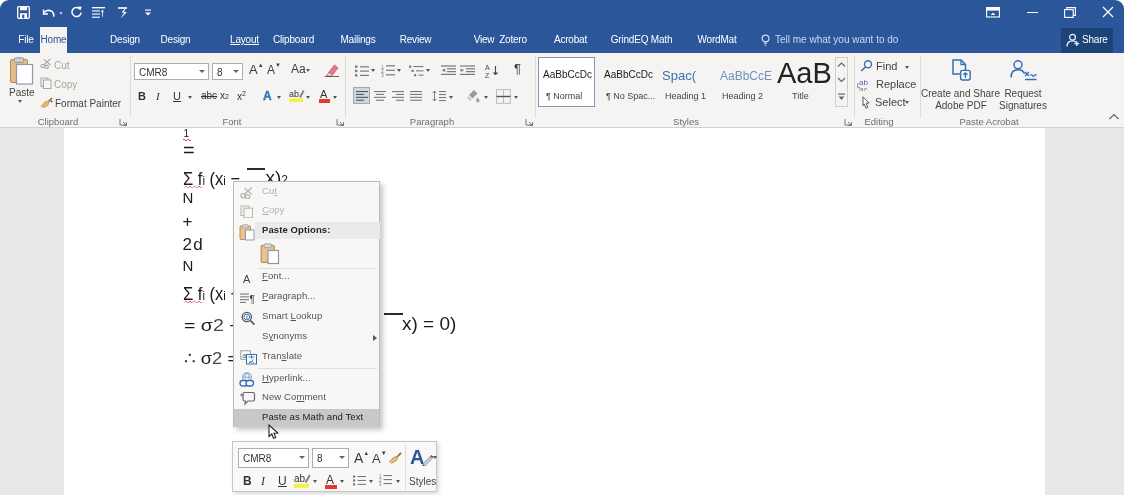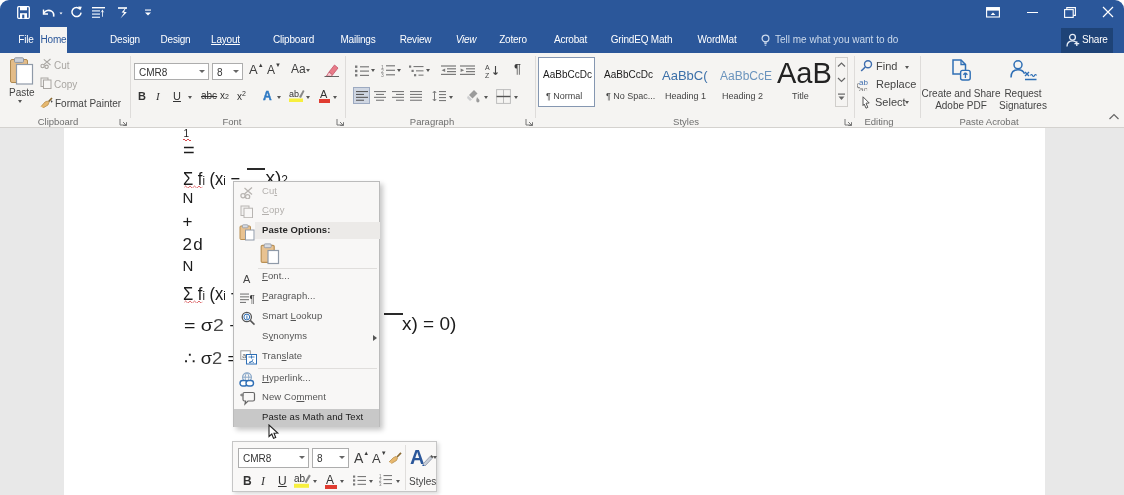--- a/index.html
+++ b/index.html
@@ -96,25 +96,25 @@
   </svg>
   <svg class="abs" style="left:1102px; top:6px;" width="12" height="12" viewBox="0 0 12 12">
     <path d="M1 1 L11 11 M11 1 L1 11" stroke="#fff" stroke-width="1.2"></path>
   </svg>
 
   <div id="tabs">
     <div class="tab" style="left:12px; width:28px;">File</div>
     <div class="tab" id="tab-home" style="left:40px; width:27px;">Home</div>
     <div class="tab" style="left:108px; width:34px;">Design</div>
     <div class="tab" style="left:156px; width:39px;">Design</div>
-    <div class="tab" style="left:206px; width:39px;text-decoration:underline;">Layout</div>
+    <div class="tab" style="left:225px; width:39px;text-decoration:underline;">Layout</div>
     <div class="tab" style="left:264px; width:59px;">Clipboard</div>
     <div class="tab" style="left:335px; width:46px;">Mailings</div>
     <div class="tab" style="left:395px; width:41px;">Review</div>
-    <div class="tab" style="left:452px; width:28px;font-style:italic;">View</div>
+    <div class="tab" style="left:470px; width:28px;">View</div>
     <div class="tab" style="left:493px; width:40px;">Zotero</div>
     <div class="tab" style="left:548px; width:45px;">Acrobat</div>
     <div class="tab" style="left:608px; width:67px;">GrindEQ Math</div>
     <div class="tab" style="left:692px; width:50px;">WordMat</div>
     <svg class="abs" style="left:760px; top:7px;" width="11" height="13" viewBox="0 0 11 13">
       <circle cx="5.5" cy="4.5" r="3.4" fill="none" stroke="#cfdcee" stroke-width="1.2"></circle>
       <path d="M4 8 L7 8 M4.3 9.6 L6.7 9.6 M4.7 11.2 L6.3 11.2" stroke="#cfdcee" stroke-width="1"></path>
     </svg>
     <div class="tab" style="left:775px; color:#ccdaec; letter-spacing:0;">Tell me what you want to do</div>
 
@@ -305,21 +305,21 @@
       <path d="M2 2 L2 8 L8 8" fill="none" stroke="#777" stroke-width="1"></path>
       <path d="M5 5 L8.5 8.5 M8.5 5.2 L8.5 8.5 L5.2 8.5" fill="none" stroke="#777" stroke-width="1"></path>
     </svg>
 
     <div class="abs" style="left:538px; top:4px; width:57px; height:50px; background:#fff; border:1px solid #8597b1;"></div>
     <div class="rt" style="left:543px; top:16px; font-size:10px; color:#1a1a1a;">AaBbCcDc</div>
     <div class="rt" style="left:546px; top:38px; font-size:9px; color:#444;">¶ Normal</div>
     <div class="abs" style="left:599px; top:4px; width:57px; height:50px;"></div>
     <div class="rt" style="left:604px; top:16px; font-size:10px; color:#1a1a1a;">AaBbCcDc</div>
     <div class="rt" style="left:606px; top:38px; font-size:9px; color:#444;">¶ No Spac...</div>
-    <div class="rt" style="left:662px; top:15px; font-size:13px; color:#3b6fa8;">AaBbC(</div>
+    <div class="rt" style="left:662px; top:15px; font-size:13px; color:#3b6fa8;">Spac(</div>
     <div class="rt" style="left:665px; top:38px; font-size:9px; color:#444;">Heading 1</div>
     <div class="rt" style="left:720px; top:16px; font-size:12px; color:#6b94bd;">AaBbCcE</div>
     <div class="rt" style="left:722px; top:38px; font-size:9px; color:#444;">Heading 2</div>
     <div class="rt" style="left:777px; top:4px; font-size:29px; color:#222;">AaB</div>
     <div class="rt" style="left:792px; top:38px; font-size:9px; color:#444;">Title</div>
     <div class="abs" style="left:835px; top:4px; width:13px; height:50px; border:1px solid #d0cecb; background:#f5f4f2;"></div>
     <svg class="abs" style="left:837px; top:9px;" width="9" height="6" viewBox="0 0 9 6">
         <path d="M1 4.5 L4.5 1 L8 4.5" stroke="#666" stroke-width="1.2" fill="none"></path>
       </svg>
     <svg class="abs" style="left:837px; top:24px;" width="9" height="6" viewBox="0 0 9 6">
@@ -351,21 +351,21 @@
     </svg>
     <div class="rt" style="left:875px; top:42.5px; font-size:11px;">Select</div>
     <div class="dar" style="left:905px; top:47.5px;"></div>
 
     <svg class="abs" style="left:951px; top:6px;" width="22" height="23" viewBox="0 0 22 23">
       <path d="M2 1 L10 1 L14.5 5.5 L14.5 15 L2 15 Z" fill="none" stroke="#2f6fb5" stroke-width="1.5"></path>
       <path d="M10 1 L10 5.5 L14.5 5.5" fill="none" stroke="#2f6fb5" stroke-width="1.3"></path>
       <rect x="9.6" y="11.4" width="9.6" height="9.6" rx="2" fill="#f5f4f2" stroke="#2f6fb5" stroke-width="1.4"></rect>
       <path d="M14.4 19 L14.4 13.8 M14.4 13.8 L12.4 15.8 M14.4 13.8 L16.4 15.8" stroke="#2f6fb5" stroke-width="1.3" fill="none"></path>
     </svg>
-    <div class="rt" style="left:921px; top:35px; width:80px; text-align:center;">Create and Share</div>
+    <div class="rt" style="left:921px; top:35px; width:80px; ">Create and Share</div>
     <div class="rt" style="left:921px; top:46.5px; width:80px; text-align:center;">Adobe PDF</div>
     <svg class="abs" style="left:1009px; top:7px;" width="28" height="21" viewBox="0 0 28 21">
       <circle cx="9" cy="4.8" r="4" fill="none" stroke="#2f6fb5" stroke-width="1.5"></circle>
       <path d="M2 17.5 C2 12 5 9.8 9 9.8 C12 9.8 14.5 11.2 15.5 13.8" fill="none" stroke="#2f6fb5" stroke-width="1.5"></path>
       <path d="M16 12 L20 16 M20 12 L16 16" stroke="#2f6fb5" stroke-width="1.4"></path>
       <path d="M21.5 15.5 Q22.5 13.5 23.5 15.5 Q24.5 17.5 25.5 15.5 Q26.5 13.5 27.5 15.5" fill="none" stroke="#2f6fb5" stroke-width="1.2"></path>
       <path d="M16 19.5 L27.5 19.5" stroke="#2f6fb5" stroke-width="1.3"></path>
     </svg>
     <div class="rt" style="left:983px; top:35px; width:80px; text-align:center;">Request</div>
     <div class="rt" style="left:983px; top:46.5px; width:80px; text-align:center;">Signatures</div>

